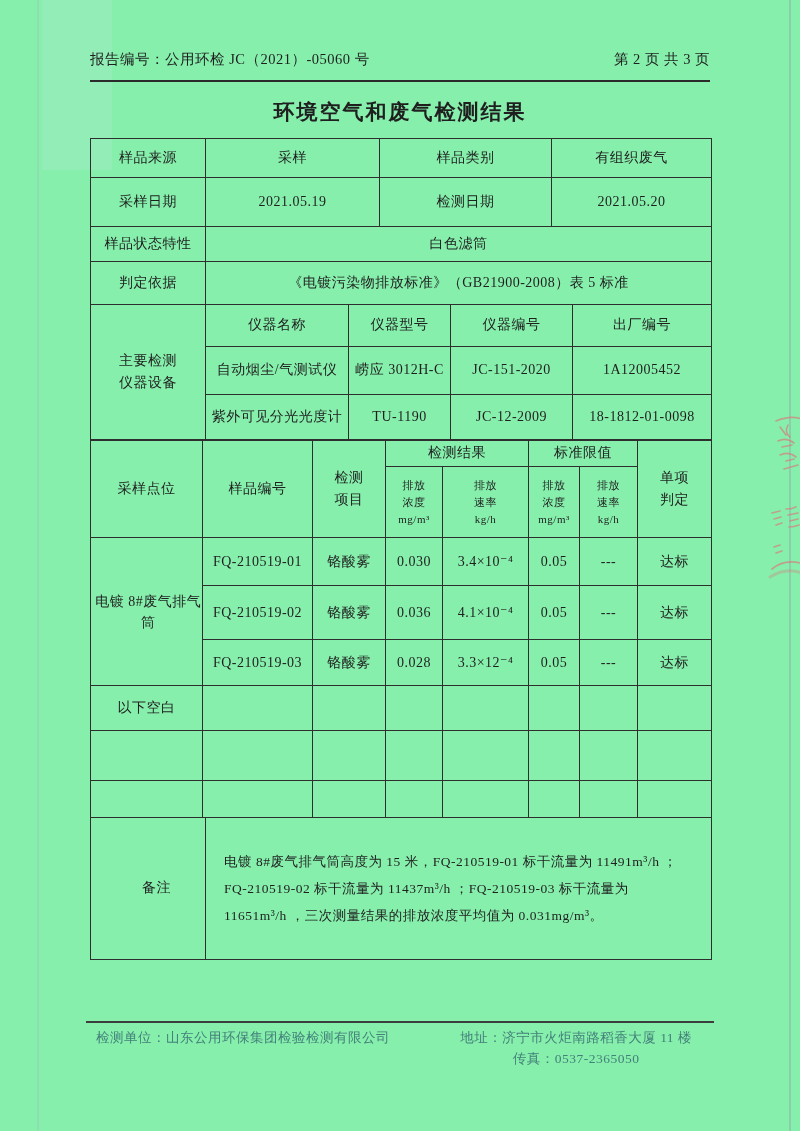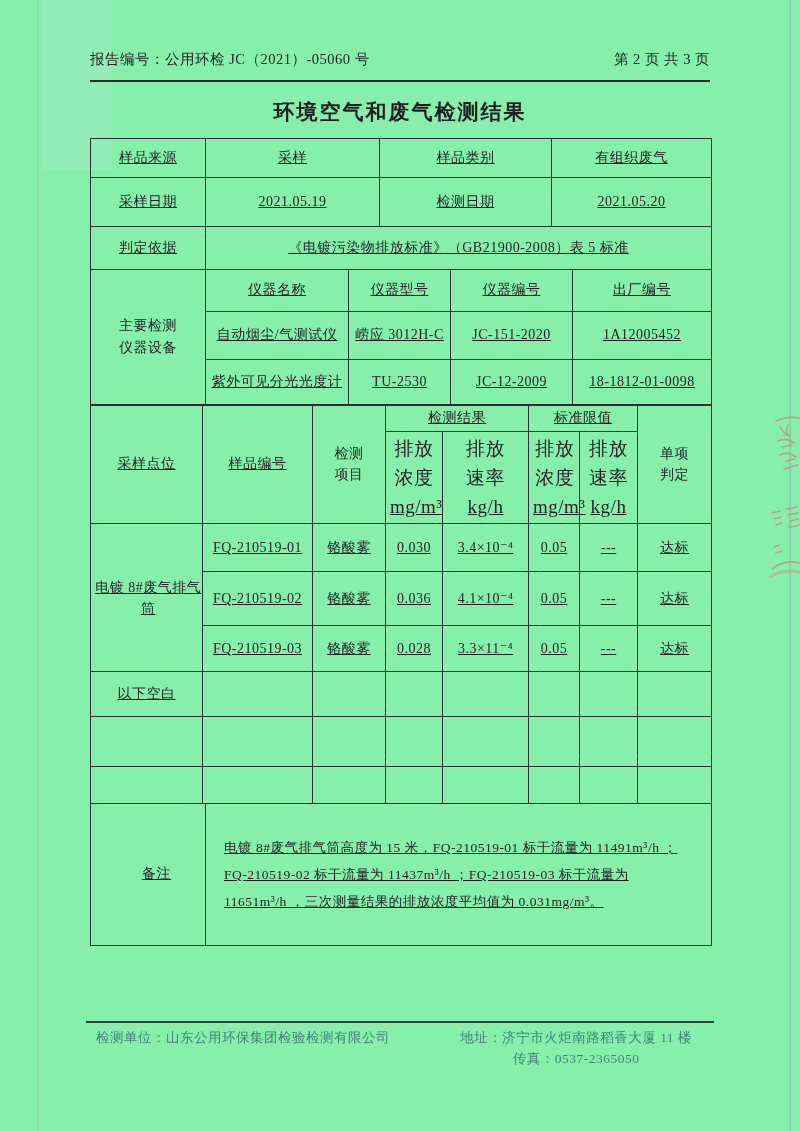--- a/index.html
+++ b/index.html
@@ -34,38 +34,38 @@
   }
   .rpt-header-rule {
     position: absolute; left: 90px; top: 80px; width: 620px; height: 2px;
     background: #2b2b2b;
   }
   .doc-title {
     position: absolute; left: 90px; top: 98px; width: 620px;
     text-align: center; font-size: 21px; font-weight: bold; letter-spacing: 2px;
   }
   
-  .tbl-wrap { position: absolute; left: 90px; top: 138px; width: 622px; text-decoration: underline; }
+  .tbl-wrap { position: absolute; left: 90px; top: 138px; width: 622px; }
   table.tbl {
     width: 621px; border-collapse: collapse; table-layout: fixed;
     font-size: 14px;
   }
   table.tbl + table.tbl { margin-top: -1.5px; }
   .tbl td {
     border: 1.5px solid #2e2e2e;
     text-align: center; vertical-align: middle;
     padding: 2px 4px;
     letter-spacing: 0.5px;
   }
   .h39 td { height: 39px; } .h49 td { height: 49px; } .h35 td { height: 35px; }
   .h43 td { height: 43px; } .h42 td { height: 42px; } .h48 td { height: 48px; }
   .h46 td { height: 46px; } .h27 td { height: 27px; } .h71 td { height: 71px; }
   .h54 td { height: 54px; } .h45 td { height: 45px; } .h50 td { height: 50px; }
   .h37 td { height: 37px; } .h142 td { height: 142px; padding-left: 21px; }
-  .sub-hd { font-size: 19px; line-height: 1.5; }
+  .sub-hd { font-size: 11px; line-height: 1.5; }
   .wrap2 { display: inline-block; width: 2.3em; line-height: 1.55; }
   .site-cell div { width: 7.6em; margin: 0 auto; line-height: 1.5; }
   .remark-cell {
     text-align: left !important;
     padding: 16px 18px !important;
     font-size: 13.5px; line-height: 2.0; letter-spacing: 0.4px;
     vertical-align: middle;
   }
   
   .ftr-rule {
@@ -113,20 +113,24 @@
         <td>样品来源</td>
         <td>采样</td>
         <td>样品类别</td>
         <td>有组织废气</td>
       </tr>
       <tr class="h49">
         <td>采样日期</td>
         <td>2021.05.19</td>
         <td>检测日期</td>
         <td>2021.05.20</td>
+      </tr>
+      <tr class="h35">
+        <td>样品状态特性</td>
+        <td colspan="3">白色滤筒</td>
       </tr>
       <tr class="h43">
         <td>判定依据</td>
         <td colspan="3">《电镀污染物排放标准》（GB21900-2008）表 5 标准</td>
       </tr>
     </tbody>
       </table>
 
     <table class="tbl">
       <colgroup>
@@ -145,21 +149,21 @@
         <td>出厂编号</td>
       </tr>
       <tr class="h48">
         <td>自动烟尘/气测试仪</td>
         <td>崂应 3012H-C</td>
         <td>JC-151-2020</td>
         <td>1A12005452</td>
       </tr>
       <tr class="h46">
         <td>紫外可见分光光度计</td>
-        <td>TU-2530</td>
+        <td>TU-1190</td>
         <td>JC-12-2009</td>
         <td>18-1812-01-0098</td>
       </tr>
     </tbody>
       </table>
 
     <table class="tbl">
       <colgroup>
           <col style="width:112px">
           <col style="width:110px">
@@ -203,21 +207,21 @@
         <td>0.036</td>
         <td>4.1×10⁻⁴</td>
         <td>0.05</td>
         <td>---</td>
         <td>达标</td>
       </tr>
       <tr class="h46">
         <td>FQ-210519-03</td>
         <td>铬酸雾</td>
         <td>0.028</td>
-        <td>3.3×11⁻⁴</td>
+        <td>3.3×12⁻⁴</td>
         <td>0.05</td>
         <td>---</td>
         <td>达标</td>
       </tr>
       <tr class="h45">
         <td>以下空白</td>
         <td></td>
         <td></td>
         <td></td>
         <td></td>

